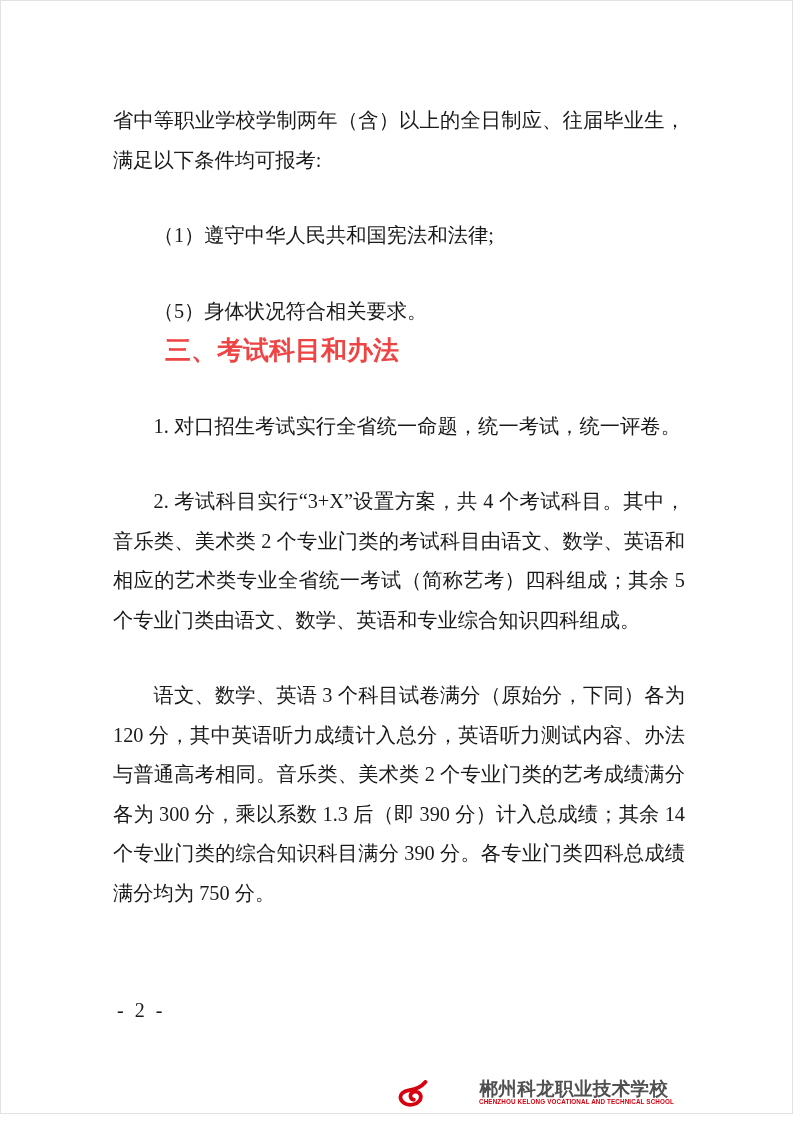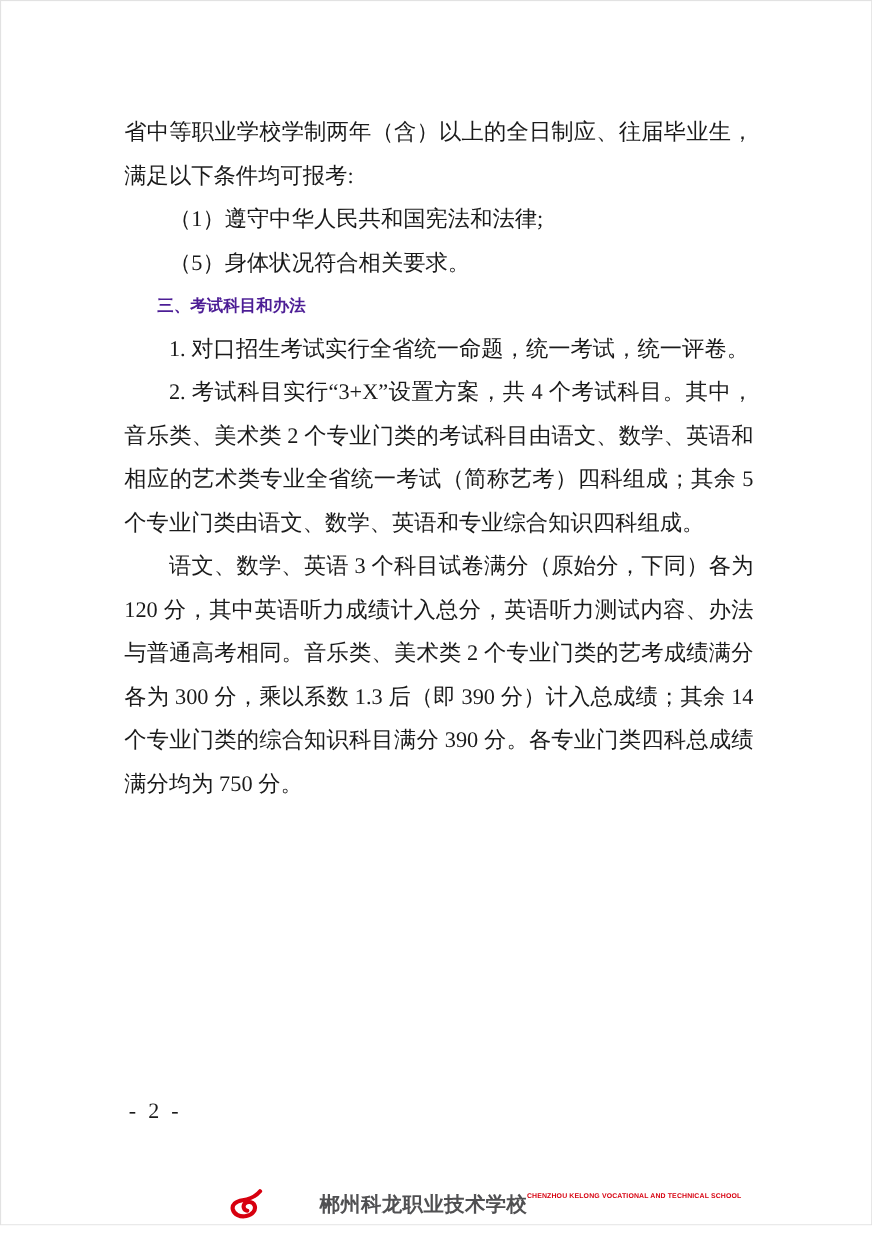--- a/index.html
+++ b/index.html
@@ -18,29 +18,29 @@
     left:112px;top:100px;
     width:572px;
   }
   .para{
     margin:0;
     font-size:20.3px;
     line-height:39.5px;
     text-align:justify;
     text-justify:inter-character;
   }
-  .indent{text-indent:2em;}
+  .indent{text-indent:2em;margin-top:36px;}
   .heading{
     margin:0;
-    font-size:15px;
+    font-size:26px;
     line-height:39.5px;
     text-indent:2em;
     font-weight:700;
     font-family:"Liberation Sans","DejaVu Sans",sans-serif;
-    color:#4c1d95;
+    color:#ef4444;
   }
   .page-number{
     position:absolute;
     left:116px;top:998px;
     font-size:20px;
     letter-spacing:3px;
     color:#1a1a1a;
   }
   .logo{
     position:absolute;
@@ -48,21 +48,21 @@
     display:flex;
     align-items:center;
     gap:4px;
   }
   .logo-icon{display:block;}
   .logo-icon path{
     stroke:var(--brand-red,#d7000f);
     fill:none;
     stroke-linecap:round;
   }
-  .logo-text{display:flex;flex-direction:row;margin-left:47px;}
+  .logo-text{display:flex;flex-direction:column;margin-left:47px;}
   .logo-cn{
     font-family:"Liberation Sans","DejaVu Sans",sans-serif;
     font-weight:700;
     font-size:18.5px;
     line-height:1.08;
     letter-spacing:0.4px;
     white-space:nowrap;
     color:var(--logo-gray,#505052);
   }
   .logo-en{

